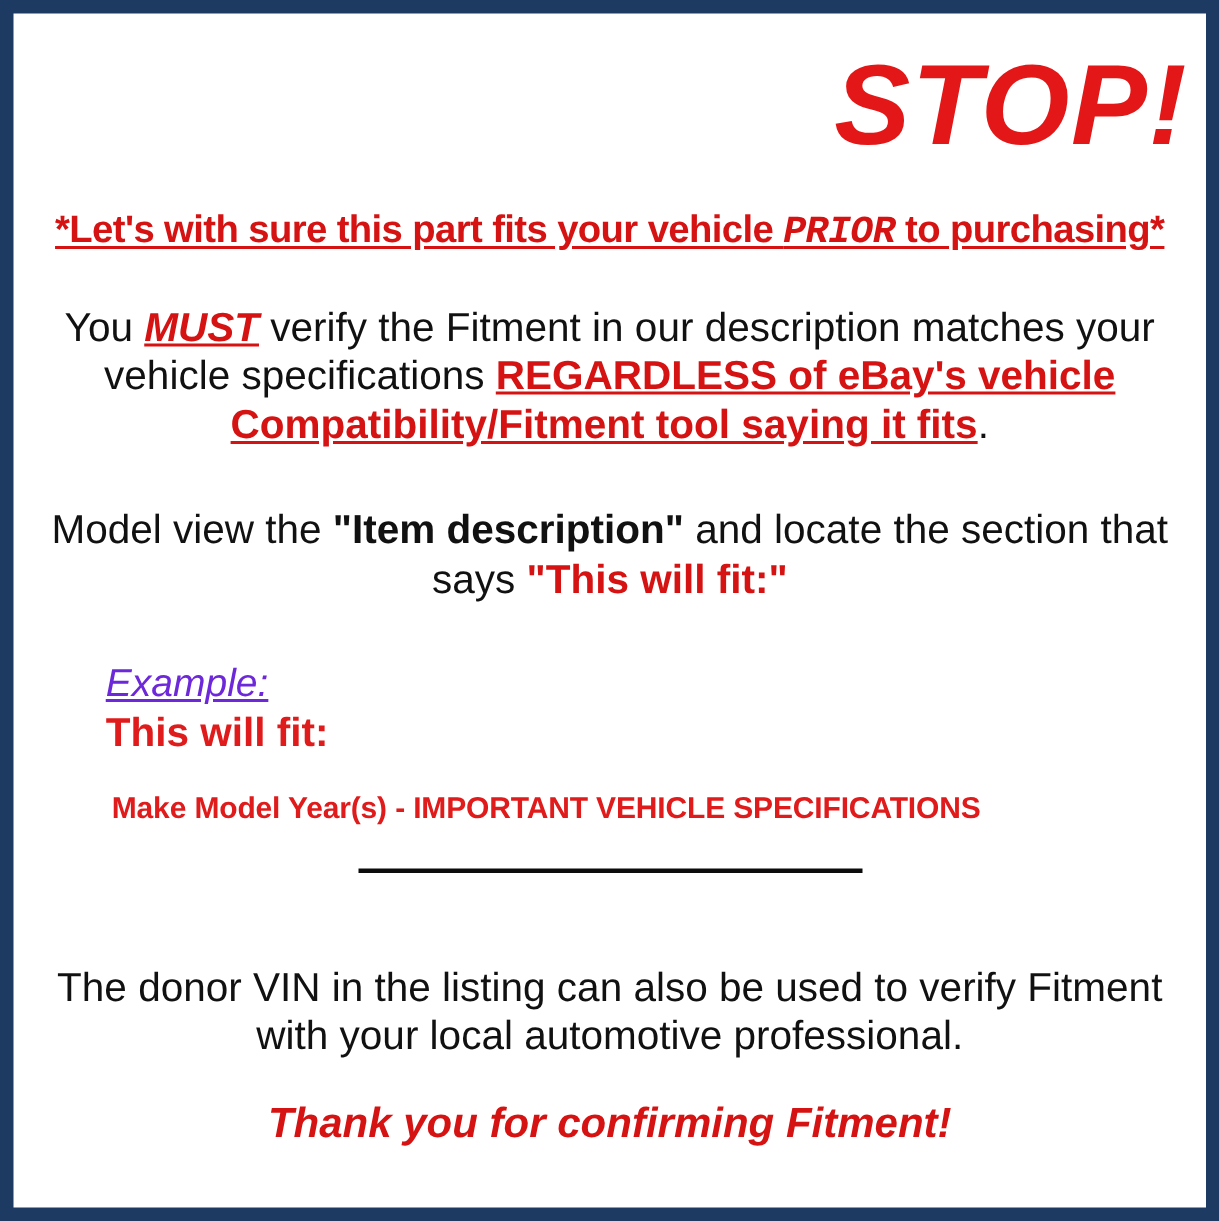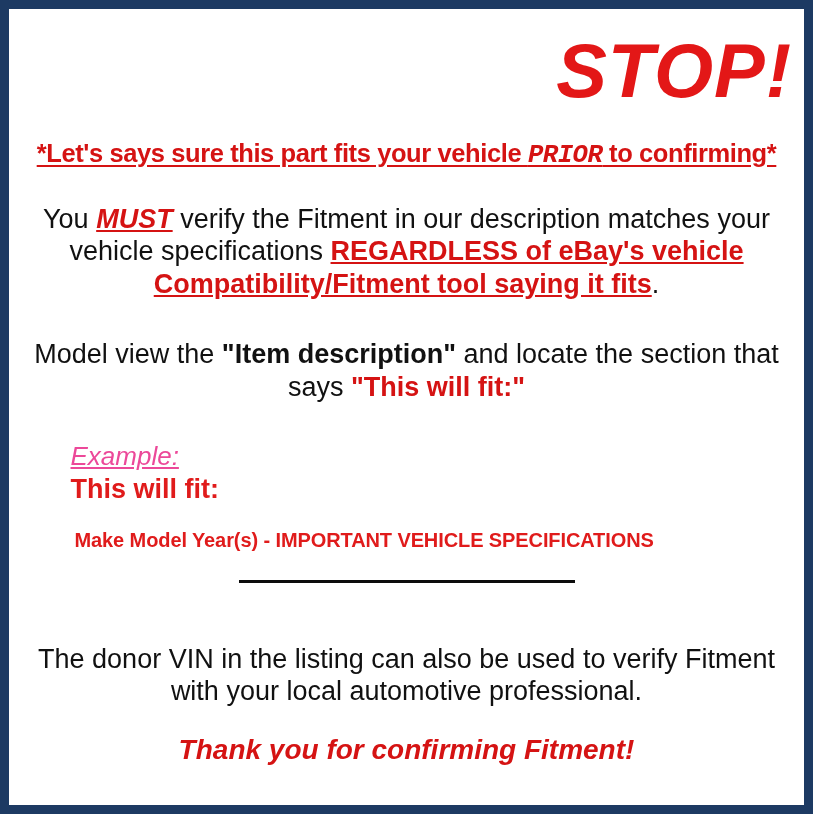--- a/index.html
+++ b/index.html
@@ -98,21 +98,21 @@
   #example-block {
     width: 760px;
     margin-top: 38px;
     text-align: left;
     padding-left: 44px;
     box-sizing: border-box;
   }
   #example-label {
     font-size: 26px;
     font-style: italic;
-    color: #ec4899;
+    color: #6d28d9;
     text-decoration: underline;
     text-underline-offset: 2px;
     display: inline-block;
   }
   #example-fit-line {
     font-size: 27px;
     font-weight: bold;
     color: #e01b1b;
     margin-top: 2px;
   }
@@ -148,21 +148,21 @@
 </style>
 </head>
 <body>
 
 <div id="notice-frame">
   <div id="notice-inner">
 
     <div id="stop-heading">STOP!</div>
 
     <div id="tagline">
-      <span>*Let's says sure this part fits your vehicle </span><span class="it">PRIOR</span><span> to confirming*</span>
+      <span>*Let's with sure this part fits your vehicle </span><span class="it">PRIOR</span><span> to purchasing*</span>
     </div>
 
     <p class="para" id="para-must">
       <span>You </span><span class="u-red-bi">MUST</span><span> verify the Fitment in our description matches your vehicle specifications </span><span class="u-red-b">REGARDLESS of eBay's vehicle Compatibility/Fitment tool saying it fits</span><span>.</span>
     </p>
 
     <p class="para" id="para-view">
       <span>Model view the </span><b>"Item description"</b><span> and locate the section that says </span><span class="red-b">"This will fit:"</span>
     </p>
 

